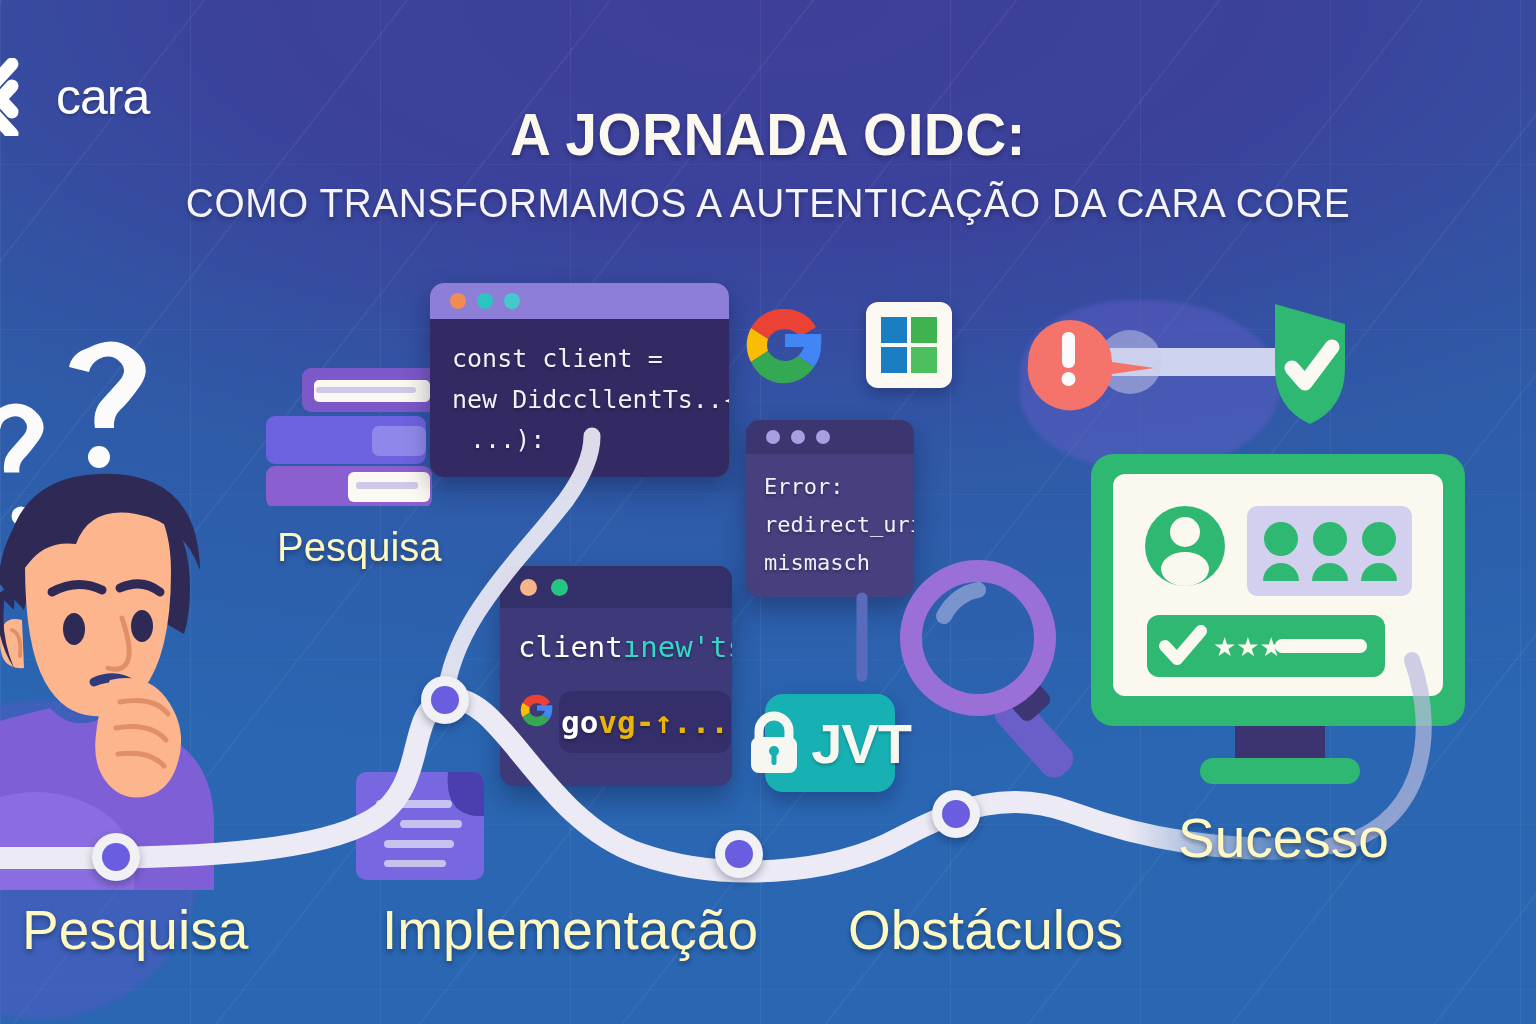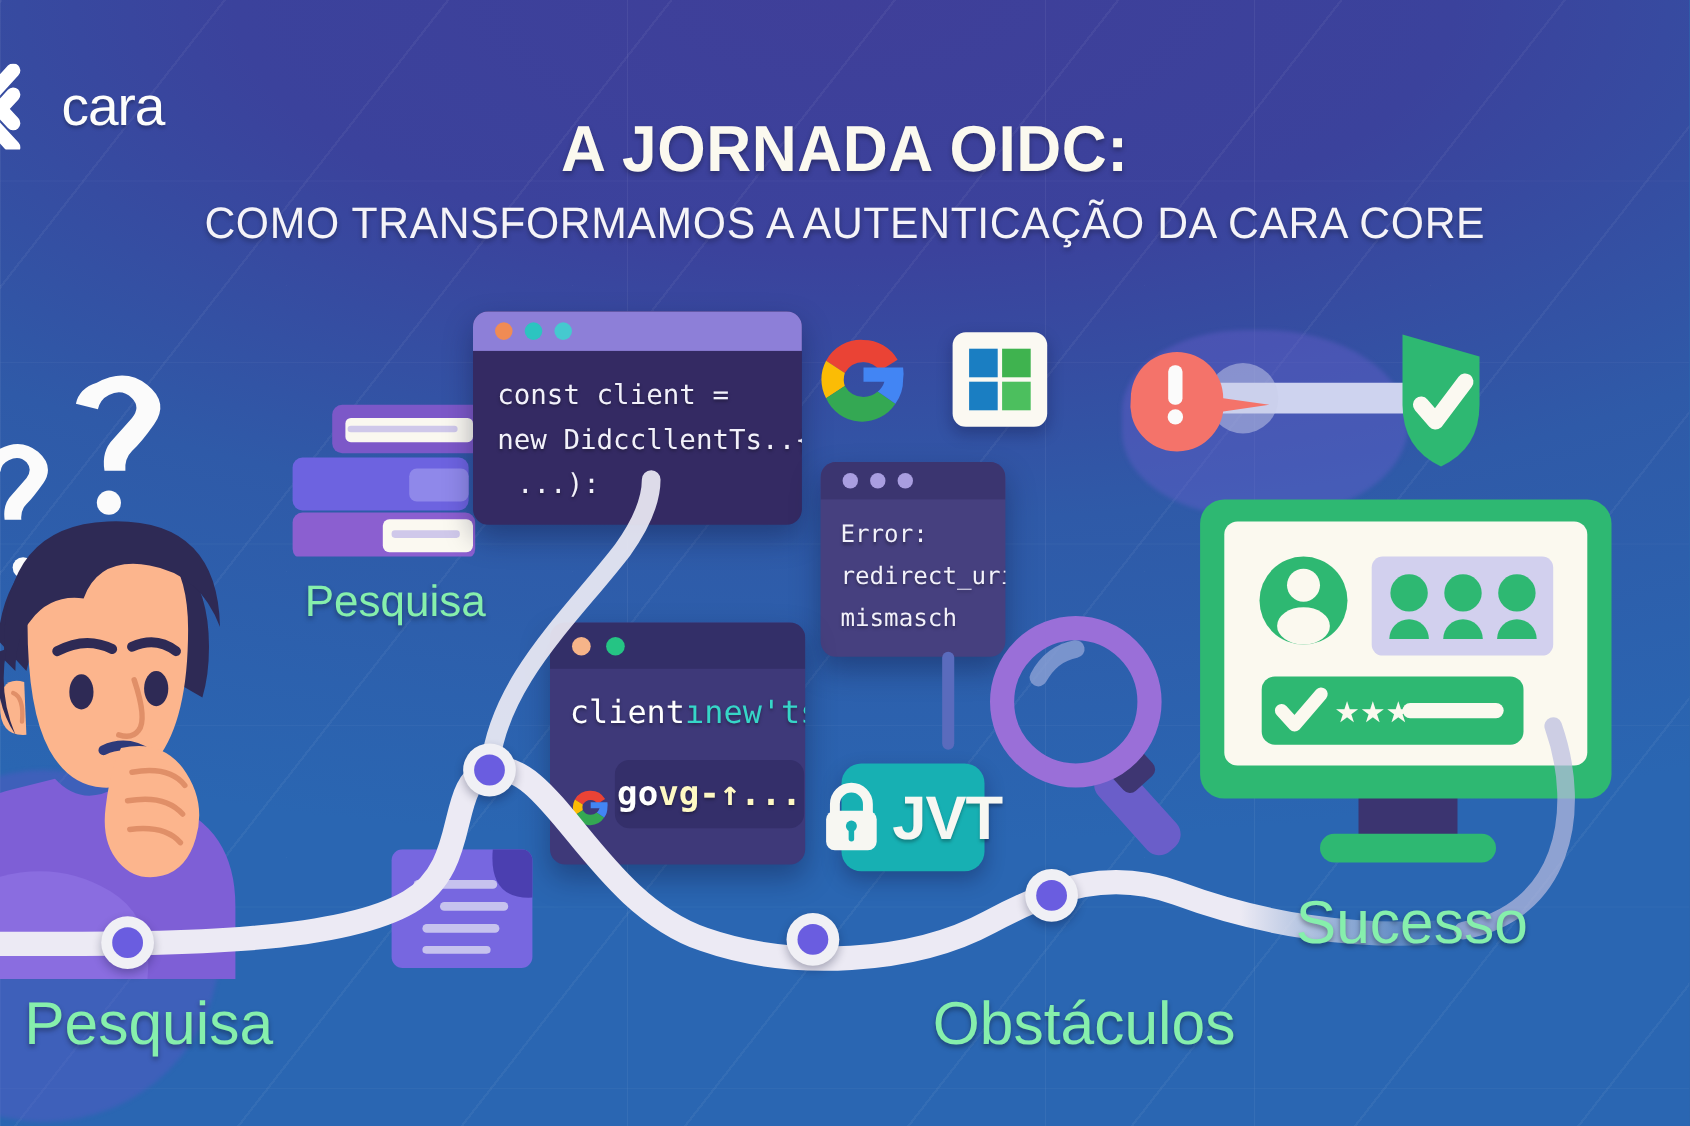--- a/index.html
+++ b/index.html
@@ -72,30 +72,30 @@
   #err-win .dot{ width:14px; height:14px; background:#a99ee0; }
   #err-win .code-line{ font-size:22px; line-height:1.72; }
 
   
   #mid-win{ left:500px; top:566px; width:232px; height:220px; background:#3e3979; }
   #mid-win .win-bar{ height:42px; background:#332f68; }
   #mid-win .dot{ width:17px; height:17px; }
 
   .token-white{ color:#ffffff; }
   .token-teal{ color:#36d6c8; }
-  .token-violet{ color:#fef9c3; }
+  .token-violet{ color:#eab308; }
   .pill{
     margin-top:16px; margin-left:22px; width:172px; height:62px; border-radius:13px;
     background:#342f6a; display:flex; align-items:center; justify-content:center;
   }
   .pill .code-line{ font-size:31px; font-weight:bold; }
 
   
   .label{
-    position:absolute; color:#86efac; font-size:40px; white-space:nowrap;
+    position:absolute; color:#fef9c3; font-size:40px; white-space:nowrap;
     text-shadow:0 3px 5px rgba(0,0,0,.35);
   }
   .label.big{ font-size:55px; }
 
   
   .tile{ position:absolute; border-radius:14px; box-shadow:0 8px 18px rgba(10,12,46,.3); }
   #jwt-badge{
     left:765px; top:694px; width:130px; height:98px; background:#17b0b3; border-radius:18px;
     display:flex; align-items:center; justify-content:center; gap:8px; padding-right:4px;
   }
@@ -241,21 +241,21 @@
 
   <div class="win" id="mid-win">
     <div class="win-bar" style="gap:14px;">
       <span class="dot" style="background:#f6b489"></span>
       <span class="dot" style="background:#25c484"></span>
     </div>
     <div class="win-body" style="padding:16px 0 0 18px;">
       <div class="code-line" style="font-size:29px;">
         <span class="token-white">client</span><span class="token-teal">ınew'ts</span>
       </div>
-      <div style="display:flex;align-items:flex-end;gap:3px;margin-top:4px;">
+      <div style="display:flex;align-items:flex-start;gap:3px;margin-top:4px;">
         <span style="flex:none;margin-top:16px;">
           <svg width="38" height="38" viewBox="0 0 90 90">
             <path d="M45 9 a36 36 0 0 1 31 18 l-16 10 a20 20 0 0 0 -15 -8 a20 20 0 0 0 -17 10 l-17 -11 A36 36 0 0 1 45 9z" fill="#ea4335"></path>
             <path d="M11 28 l17 11 a20 20 0 0 0 0 12 l-17 11 a36 36 0 0 1 0 -34z" fill="#fbbc05"></path>
             <path d="M11 62 l17 -11 a20 20 0 0 0 17 10 a20 20 0 0 0 13 -5 l16 11 A36 36 0 0 1 11 62z" fill="#34a853"></path>
             <path d="M81 45 a36 36 0 0 1 -7 22 l-16 -11 a19 19 0 0 0 6 -9 H45 V34 h36 a37 37 0 0 1 0 11z" fill="#4285f4"></path>
           </svg>
         </span>
         <span class="pill" style="margin-left:0;">
           <span class="code-line token-white" style="font-size:31px;font-weight:bold;">go</span>
@@ -369,16 +369,17 @@
     <i></i>
     </div>
   <div class="node" style="left:715px;top:830px;">
     <i></i>
     </div>
   <div class="node" style="left:932px;top:790px;">
     <i></i>
     </div>
 
   <div class="label big" style="left:22px;top:898px;">Pesquisa</div>
+  <div class="label big" style="left:382px;top:898px;">Implementação</div>
   <div class="label big" style="left:848px;top:898px;">Obstáculos</div>
   <div class="label big" style="left:1178px;top:806px;">Sucesso</div>
 
 </div>
 
 </body></html>

